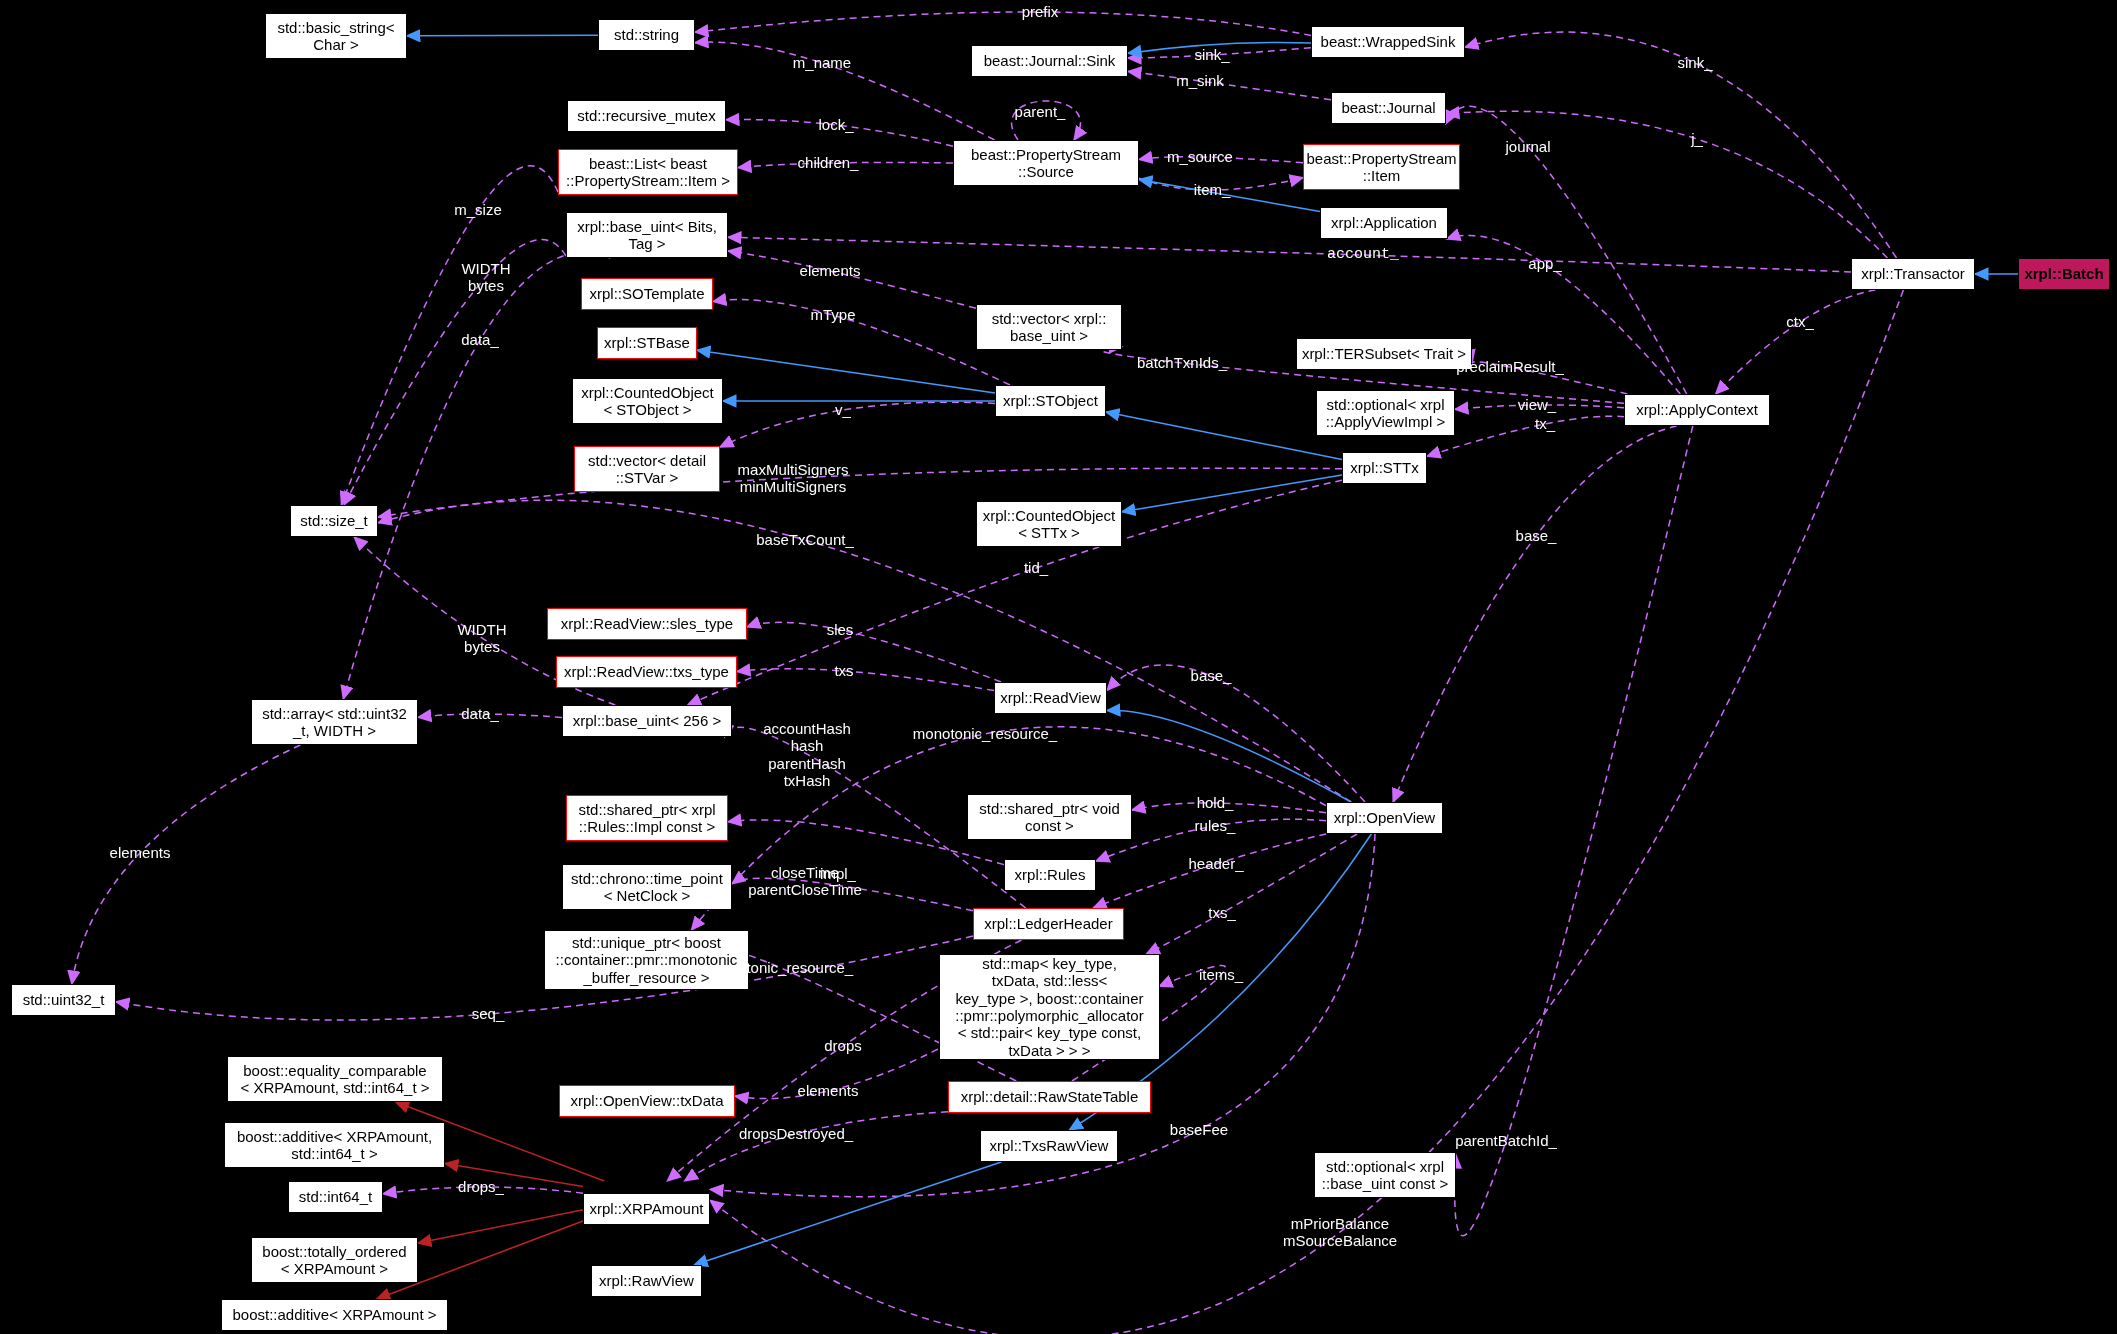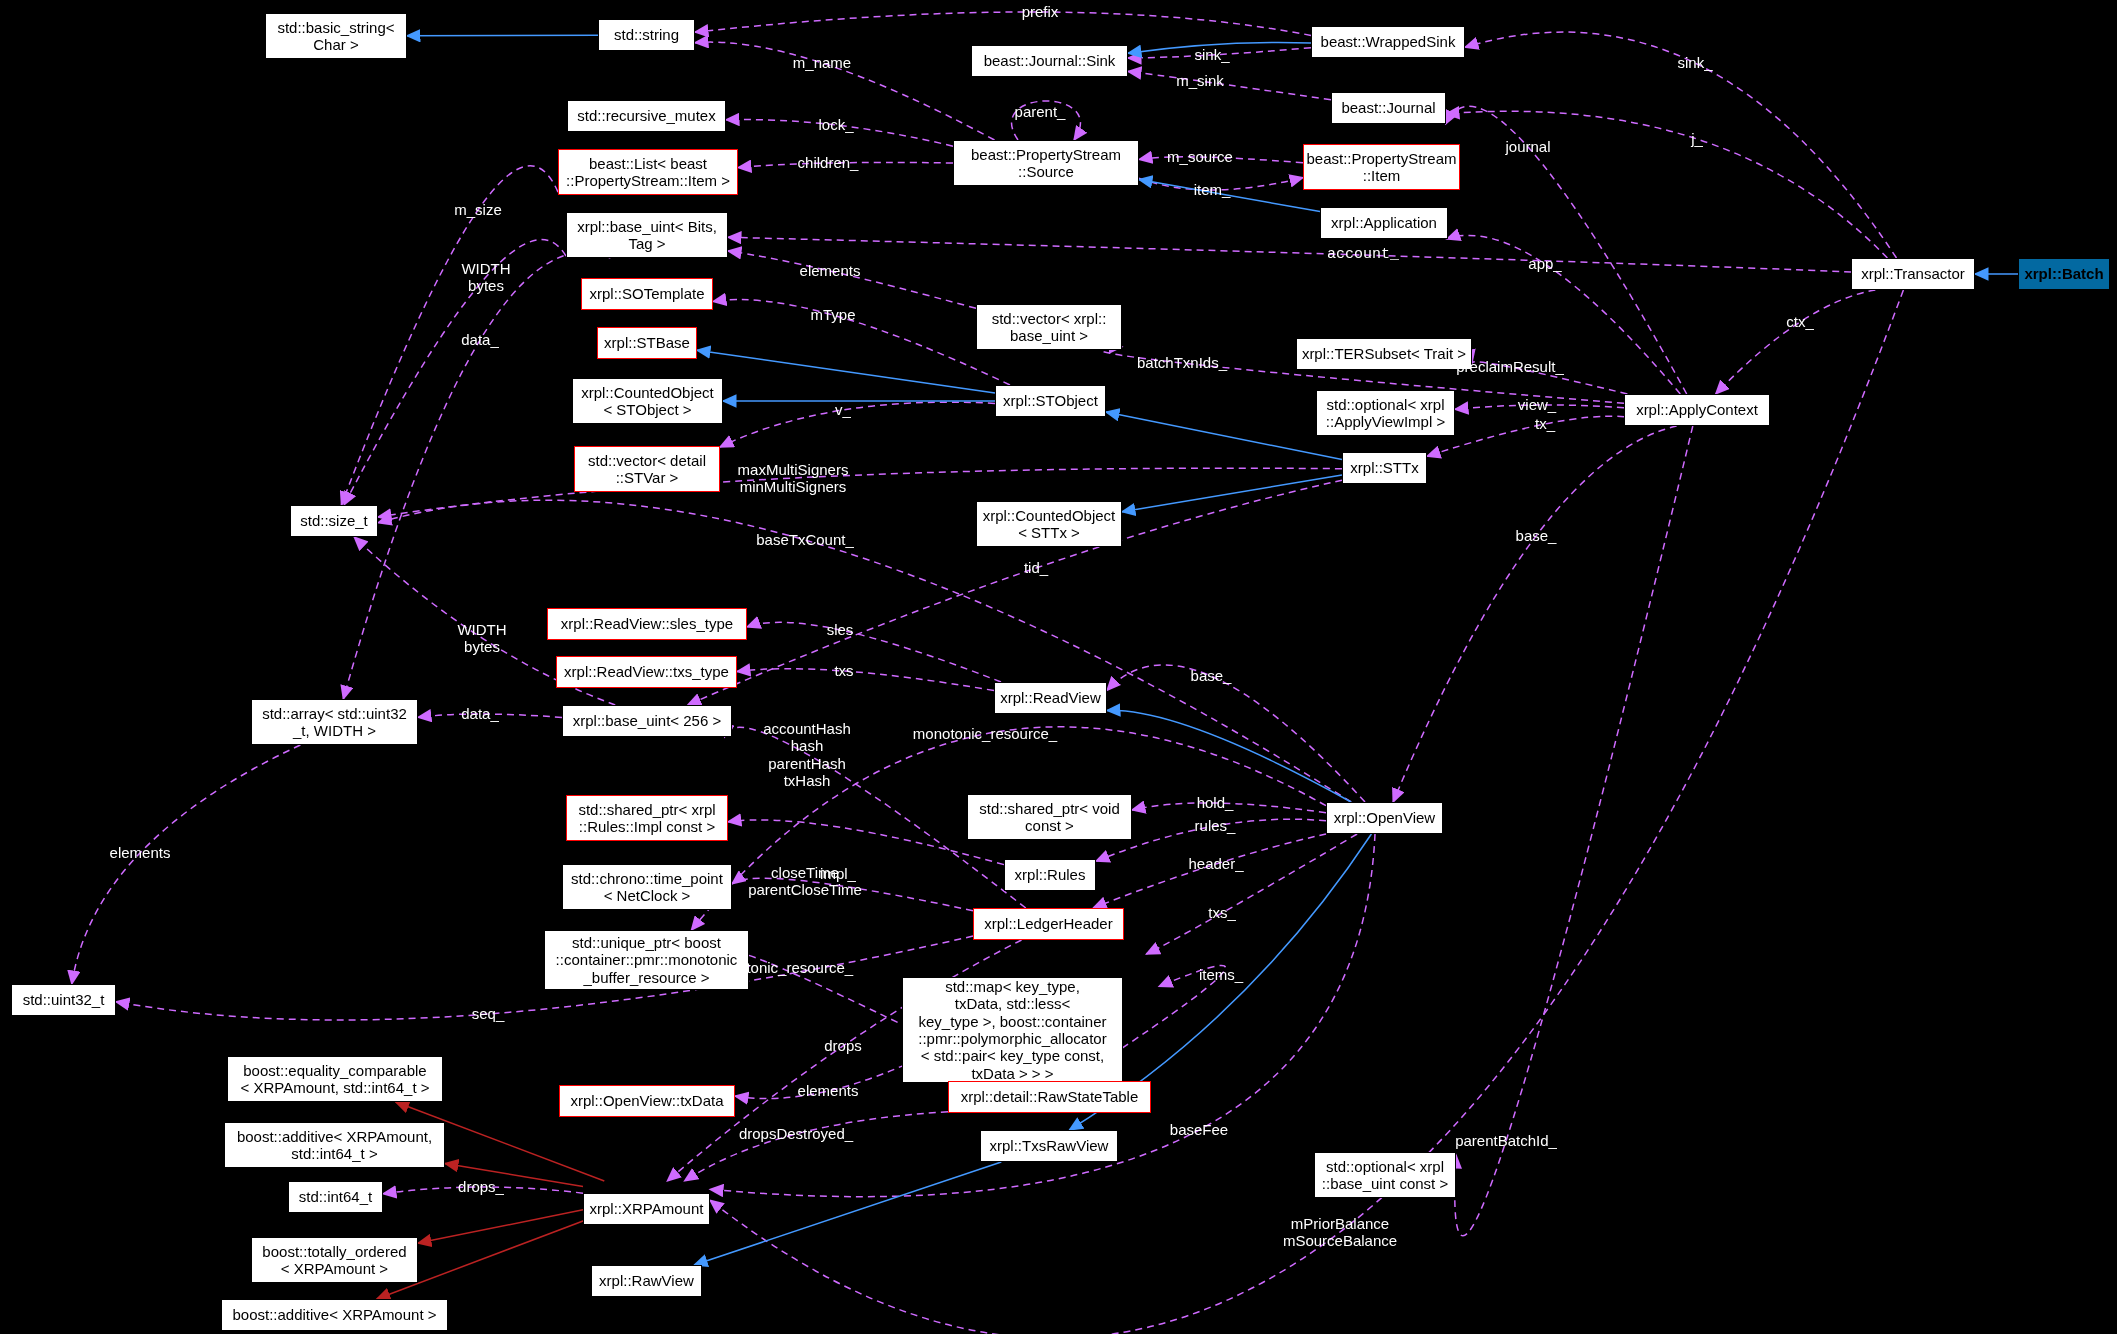--- a/index.html
+++ b/index.html
@@ -6,21 +6,21 @@
   #diagram{position:relative;background:#000;overflow:hidden;}
   #diagram svg{position:absolute;left:0;top:0;}
   .node{
     position:absolute;background:#ffffff;border:1.5px solid #000;color:#000;
     display:flex;align-items:center;justify-content:center;text-align:center;
     font-family:"Liberation Sans",sans-serif;font-size:15px;line-height:1.16;
     box-sizing:border-box;z-index:2;
   }
   .node span{white-space:pre-line;padding:0 2px;}
   .node.red{border-color:#ff0000;}
-  .node.gray{background:#0369a1;font-weight:bold;}
+  .node.gray{background:#be185d;font-weight:bold;}
   .edge-label{
     position:absolute;transform:translate(-50%,-50%);color:#ffffff;
     font-family:"Liberation Sans",sans-serif;font-size:15px;line-height:1.15;
     white-space:pre-line;text-align:center;z-index:3;pointer-events:none;
   }
 </style>
 </head>
 <body>
 
 <div id="diagram" style="width: 2117px; height: 1334px;">
@@ -225,21 +225,21 @@
 &lt; NetClock &gt;</span>
     </div>
     <div class="node red" style="left: 973px; top: 908px; width: 151px; height: 32px;">
       <span>xrpl::LedgerHeader</span>
     </div>
     <div class="node" style="left: 544px; top: 930px; width: 205px; height: 60px;">
       <span>std::unique_ptr&lt; boost
 ::container::pmr::monotonic
 _buffer_resource &gt;</span>
     </div>
-    <div class="node" style="left: 902px; top: 954px; width: 221px; height: 106px; margin-top: 23px;">
+    <div class="node" style="left: 939px; top: 954px; width: 221px; height: 106px;">
       <span>std::map&lt; key_type,
 txData, std::less&lt;
 key_type &gt;, boost::container
 ::pmr::polymorphic_allocator
 &lt; std::pair&lt; key_type const,
 txData &gt; &gt; &gt;</span>
     </div>
     <div class="node" style="left: 11px; top: 984px; width: 105px; height: 32px;">
       <span>std::uint32_t</span>
     </div>

